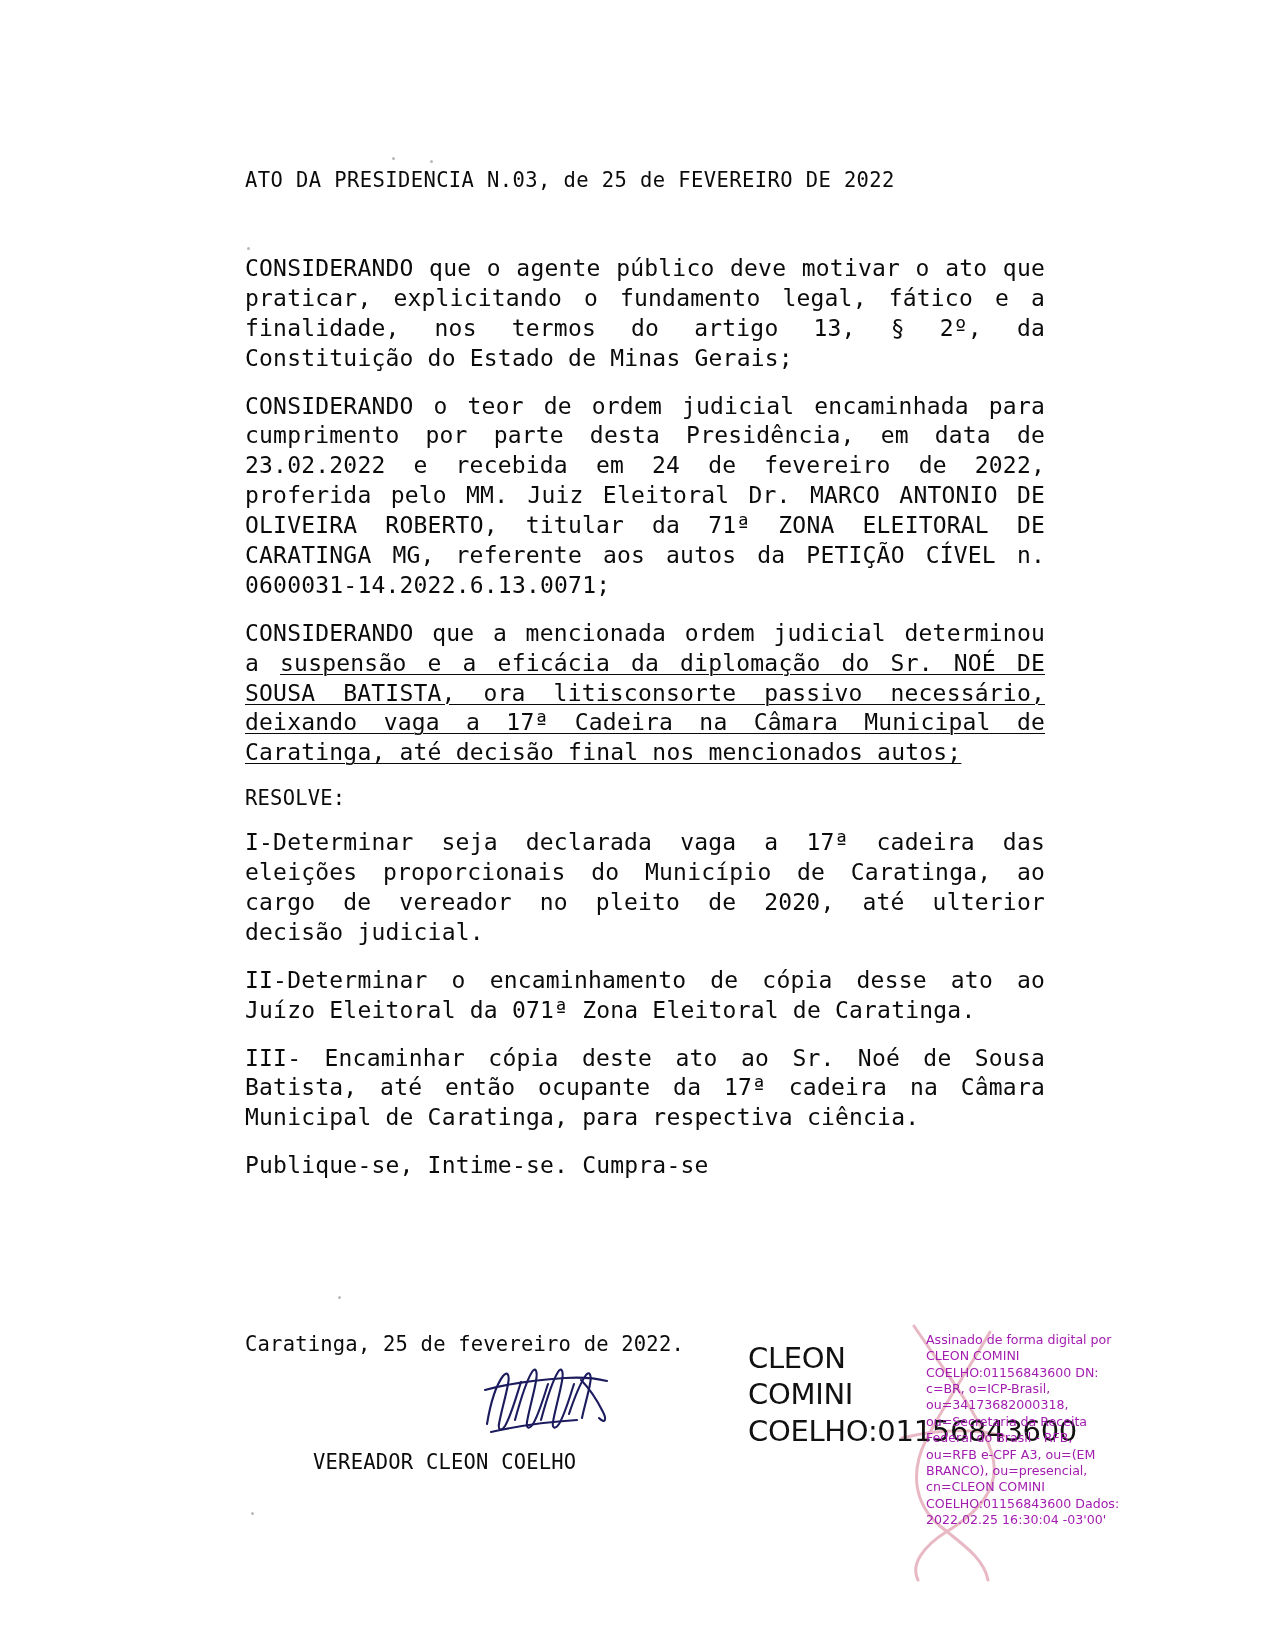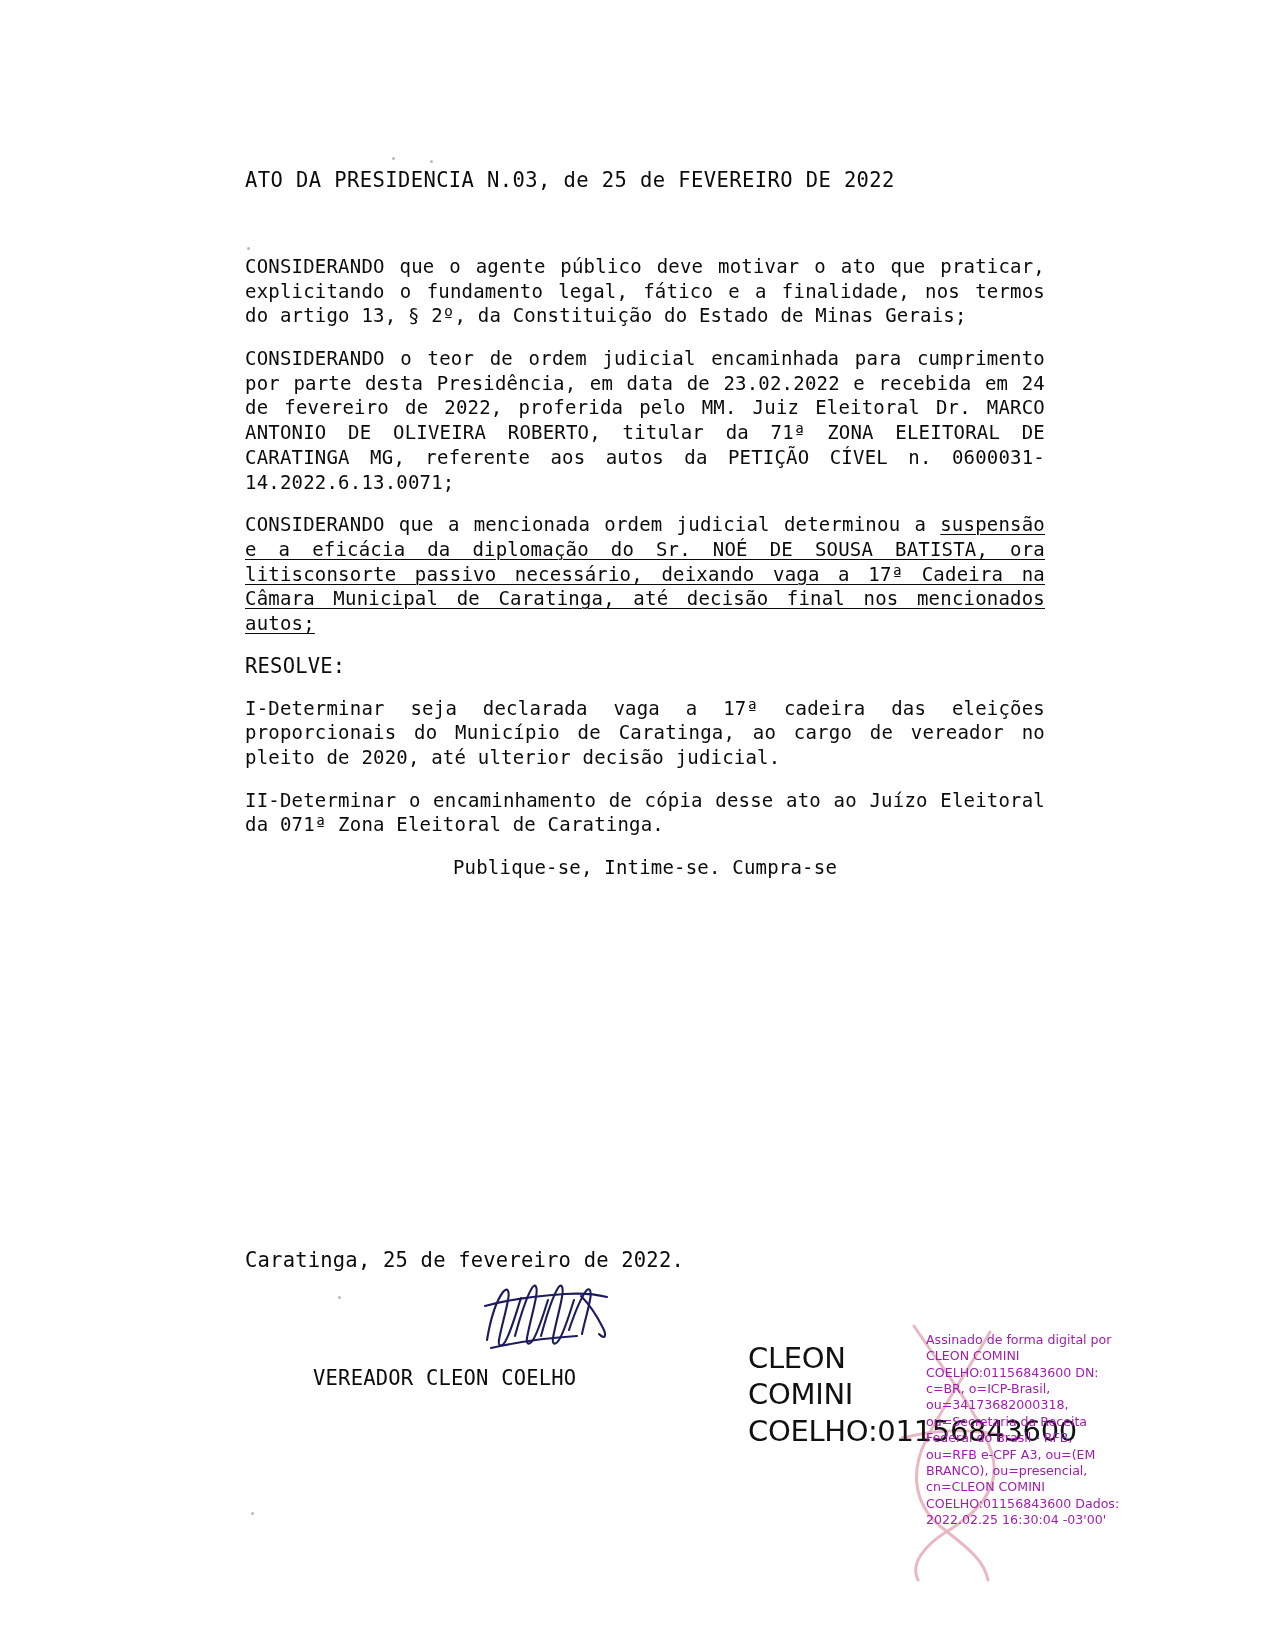--- a/index.html
+++ b/index.html
@@ -27,42 +27,42 @@
     top: 168px;
     width: 800px;
   }
   .title {
     font-size: 20.5px;
     letter-spacing: 0.4px;
     white-space: nowrap;
     margin-bottom: 62px;
   }
   .para {
-    font-size: 19px;
+    font-size: 23px;
     line-height: 1.30;
     text-align: justify;
     letter-spacing: 0.2px;
     margin-bottom: 18px;
     word-spacing: 0px;
   }
-  .para.nojust { text-align: center; }
+  .para.nojust { text-align: left; }
   .underlined .u {
     text-decoration: underline;
     text-decoration-thickness: 1px;
     text-underline-offset: 3px;
   }
   .resolve {
     font-size: 20.5px;
     margin-bottom: 18px;
     letter-spacing: 0.2px;
   }
   .signature-block {
     position: absolute;
     left: 245px;
-    top: 1248px;
+    top: 1332px;
     width: 1010px;
   }
   .city-line {
     font-size: 20.5px;
     letter-spacing: 0.2px;
   }
   .sig-name {
     position: absolute;
     left: 68px;
     top: 118px;
@@ -146,20 +146,21 @@
     <div class="para">CONSIDERANDO que o agente público deve motivar o ato que praticar, explicitando o fundamento legal, fático e a finalidade, nos termos do artigo 13, § 2º, da Constituição do Estado de Minas Gerais;</div>
 
     <div class="para">CONSIDERANDO o teor de ordem judicial encaminhada para cumprimento por parte desta Presidência, em data de 23.02.2022 e recebida em 24 de fevereiro de 2022, proferida pelo MM. Juiz Eleitoral Dr. MARCO ANTONIO DE OLIVEIRA ROBERTO, titular da 71ª ZONA ELEITORAL DE CARATINGA MG, referente aos autos da PETIÇÃO CÍVEL n. 0600031-14.2022.6.13.0071;</div>
 
     <div class="para underlined"><span>CONSIDERANDO que a mencionada ordem judicial determinou a </span><span class="u">suspensão e a eficácia da diplomação do Sr. NOÉ DE SOUSA BATISTA, ora litisconsorte passivo necessário, deixando vaga a 17ª Cadeira na Câmara Municipal de Caratinga, até decisão final nos mencionados autos;</span></div>
 
     <div class="resolve">RESOLVE:</div>
 
     <div class="para">I-Determinar seja declarada vaga a 17ª cadeira das eleições proporcionais do Município de Caratinga, ao cargo de vereador no pleito de 2020, até ulterior decisão judicial.</div>
     <div class="para">II-Determinar o encaminhamento de cópia desse ato ao Juízo Eleitoral da 071ª Zona Eleitoral de Caratinga.</div>
+    <div class="para">III- Encaminhar cópia deste ato ao Sr. Noé de Sousa Batista, até então ocupante da 17ª cadeira na Câmara Municipal de Caratinga, para respectiva ciência.</div>
 
     <div class="para nojust">Publique-se, Intime-se. Cumpra-se</div>
   </div>
 
   <div class="signature-block">
     <div class="city-line">Caratinga, 25 de fevereiro de 2022.</div>
 
     <svg class="scribble" viewBox="0 0 150 90">
       <g fill="none" stroke="#1b1b5e" stroke-width="2.1" stroke-linecap="round">
         <path d="M10 70 C14 46, 20 30, 26 22 C30 17, 33 20, 31 30 C29 42, 24 58, 22 70 C21 76, 24 78, 28 72 C34 62, 40 40, 44 28"></path>

